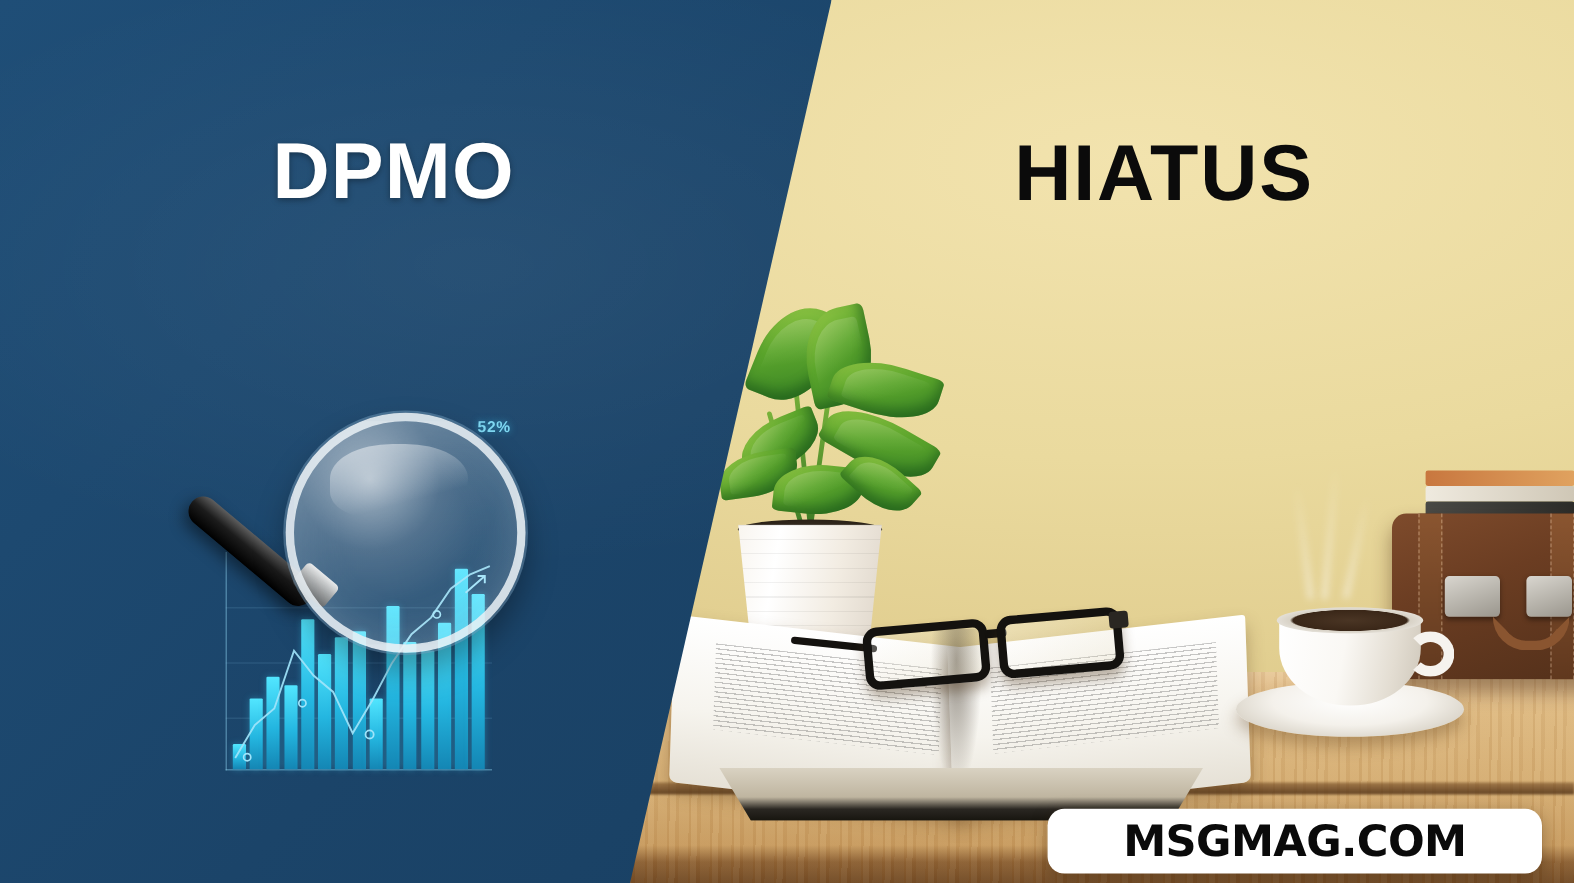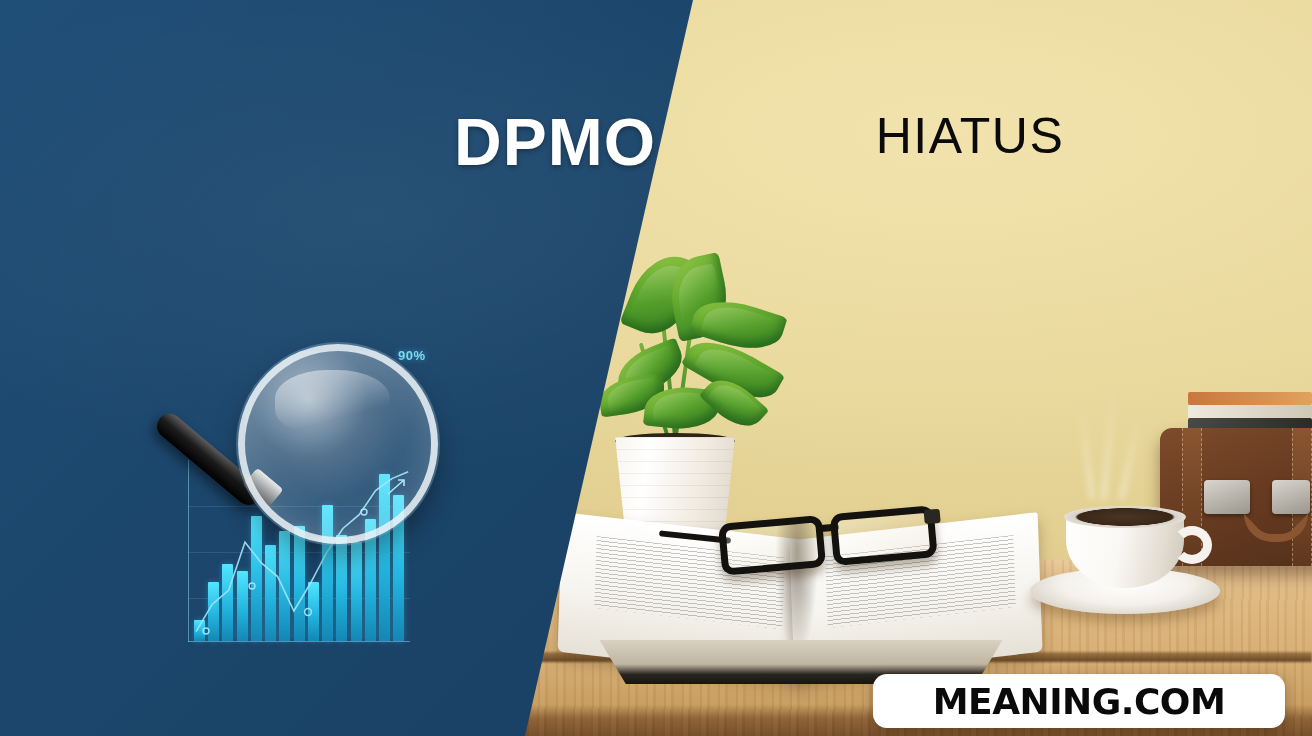--- a/index.html
+++ b/index.html
@@ -171,30 +171,29 @@
   .left-panel::after{
     content:""; position:absolute; inset:0;
     background:radial-gradient(60% 50% at 30% 30%, rgba(255,255,255,.05), rgba(255,255,255,0) 70%);
   }
 
   
   .left-text{ position:absolute; left:0; top:108px; width:656px; text-align:center; }
   .t-dpmo{
     color:#FFFFFF; font-size:66px; font-weight:bold; letter-spacing:1px; line-height:1.05;
     text-shadow:0 2px 5px rgba(0,0,0,.35);
-    text-align:right;
   }
   .t-sub{
     margin-top:16px; color:#FFFFFF; font-size:41px; font-weight:bold; letter-spacing:.2px;
     text-shadow:0 2px 5px rgba(0,0,0,.35);
   }
 
   
   .right-text{ position:absolute; left:740px; top:110px; width:460px; text-align:center; }
-  .t-hiatus{ color:#0B0B0B; font-size:50px; font-weight:normal; letter-spacing:1.5px; line-height:1.05; }
+  .t-hiatus{ color:#0B0B0B; font-size:66px; font-weight:bold; letter-spacing:1.5px; line-height:1.05; }
   .t-guide{ margin-top:18px; color:#141210; font-size:30px; font-weight:400; letter-spacing:1.2px; }
 
   
   .graphic{ position:absolute; left:120px; top:340px; width:330px; height:320px; }
   .chart{ position:absolute; left:68px; top:120px; width:222px; height:182px; }
   .axis{ position:absolute; background:rgba(140,205,235,.55); }
   .axis.y{ left:0; top:0; width:1px; height:182px; }
   .axis.x{ left:0; bottom:0; width:222px; height:1px; }
   .grid{ position:absolute; left:0; width:222px; height:1px; background:rgba(140,205,235,.16); }
   .bar{
@@ -350,23 +349,23 @@
         </div>
       <svg class="trend" viewBox="0 0 222 182" preserveAspectRatio="none">
         <polyline id="trendline" fill="none" stroke="#9FE4FA" stroke-width="1.6" opacity="0.92" points="8.0,171.7 24.3,144.2 40.6,130.4 57.0,82.2 73.3,102.9 89.6,116.6 105.9,151.0 122.3,123.5 138.6,92.6 154.9,68.5 171.2,54.7 187.6,30.6 203.9,18.6 220.2,11.7"></polyline>
         <circle cx="18" cy="171" r="3" fill="none" stroke="#9FE4FA" stroke-width="1.4"></circle>
         <circle cx="64" cy="126" r="3" fill="none" stroke="#9FE4FA" stroke-width="1.4"></circle>
         <circle cx="120" cy="152" r="3.4" fill="none" stroke="#9FE4FA" stroke-width="1.5"></circle>
         <circle cx="176" cy="52" r="3" fill="none" stroke="#9FE4FA" stroke-width="1.4"></circle>
         <path d="M200 34 L216 20 M210 20 L216 20 L216 26" fill="none" stroke="#9FE4FA" stroke-width="1.6"></path>
       </svg>
     </div>
-    <div class="pct">90%</div>
+    <div class="pct">52%</div>
     <div class="mag-handle"></div>
     <div class="mag-collar"></div>
     <div class="mag-lens"></div>
   </div>
 
   <div class="badge">
-    <span class="badge-text">MEANING.COM</span>
+    <span class="badge-text">MSGMAG.COM</span>
   </div>
 
 </div>
 
 </body></html>

